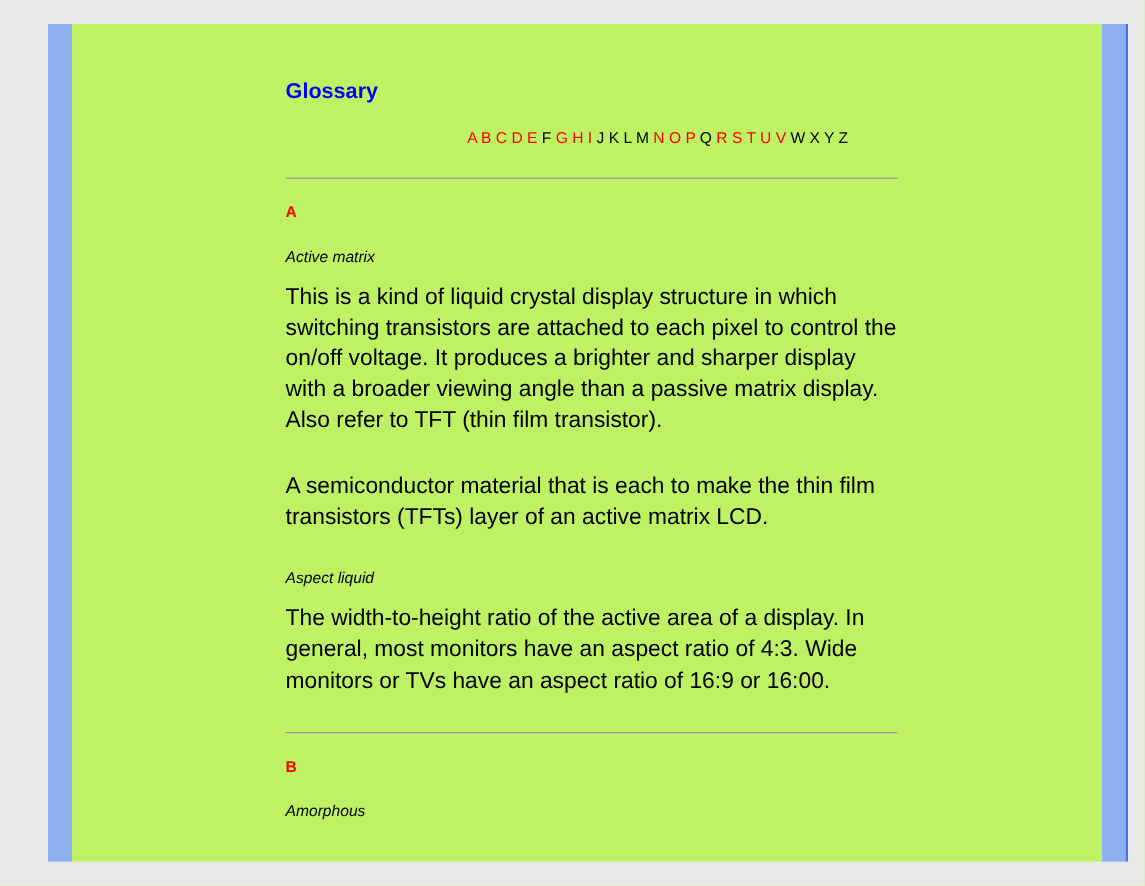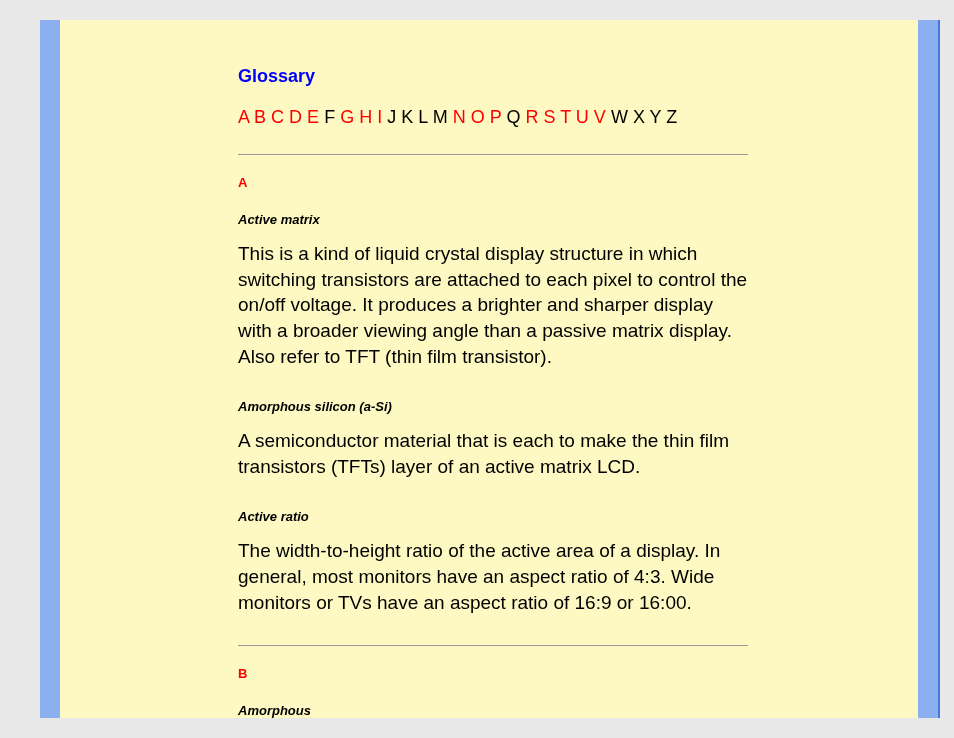--- a/index.html
+++ b/index.html
@@ -43,34 +43,35 @@
       width: 2px;
       height: 698px;
       background-color: #4477dd;
     }
     .content-area {
       position: absolute;
       left: 60px;
       right: 36px;
       top: 20px;
       height: 698px;
-      background-color: #fef9c3;
+      background-color: #bef264;
       padding: 46px 60px 20px 178px;
     }
     .glossary-title {
       color: #0000ff;
       font-size: 18px;
       font-weight: bold;
       margin-bottom: 20px;
     }
     .alpha-index {
-      font-size: 18px;
+      font-size: 13px;
       color: #333;
       margin-bottom: 26px;
       letter-spacing: 0px;
+      text-align: center;
     }
     .alpha-index .link {
       color: #ff0000;
       cursor: pointer;
       text-decoration: none;
     }
     .alpha-index .nolink {
       color: #000;
     }
     hr.divider {
@@ -79,21 +80,21 @@
       margin-bottom: 20px;
       width: 510px;
     }
     .section-letter {
       color: #ff0000;
       font-weight: bold;
       font-size: 13px;
       margin-bottom: 22px;
     }
     .term-title {
-      font-weight: bold;
+      font-weight: normal;
       font-style: italic;
       font-size: 13px;
       color: #000;
       margin-bottom: 14px;
     }
     .term-desc {
       font-size: 19px;
       color: #000;
       line-height: 1.35;
       margin-bottom: 30px;
@@ -112,22 +113,21 @@
     <h1 class="glossary-title">Glossary</h1>
 
     <div class="alpha-index" id="alpha-index"><a class="link" href="#A">A</a> <a class="link" href="#B">B</a> <a class="link" href="#C">C</a> <a class="link" href="#D">D</a> <a class="link" href="#E">E</a> <span class="nolink">F</span> <a class="link" href="#G">G</a> <a class="link" href="#H">H</a> <a class="link" href="#I">I</a> <span class="nolink">J</span> <span class="nolink">K</span> <span class="nolink">L</span> <span class="nolink">M</span> <a class="link" href="#N">N</a> <a class="link" href="#O">O</a> <a class="link" href="#P">P</a> <span class="nolink">Q</span> <a class="link" href="#R">R</a> <a class="link" href="#S">S</a> <a class="link" href="#T">T</a> <a class="link" href="#U">U</a> <a class="link" href="#V">V</a> <span class="nolink">W</span> <span class="nolink">X</span> <span class="nolink">Y</span> <span class="nolink">Z</span></div>
 
     <hr class="divider">
 
     <div id="sections">
         <div class="section-letter" id="A">A</div>
         <div class="term-title">Active matrix</div>
         <div class="term-desc">This is a kind of liquid crystal display structure in which switching transistors are attached to each pixel to control the on/off voltage. It produces a brighter and sharper display with a broader viewing angle than a passive matrix display. Also refer to TFT (thin film transistor).</div>
-        <div class="term-title">Amorphous silicon (a-Si)</div>
         <div class="term-desc">A semiconductor material that is each to make the thin film transistors (TFTs) layer of an active matrix LCD.</div>
-        <div class="term-title">Active ratio</div>
+        <div class="term-title">Aspect liquid</div>
         <div class="term-desc">The width-to-height ratio of the active area of a display. In general, most monitors have an aspect ratio of 4:3. Wide monitors or TVs have an aspect ratio of 16:9 or 16:00.</div>
         <hr class="divider">
         <div class="section-letter" id="B">B</div>
         <div class="term-title">Amorphous</div>
       </div>
   </div>
 </div>
 
 </body></html>

